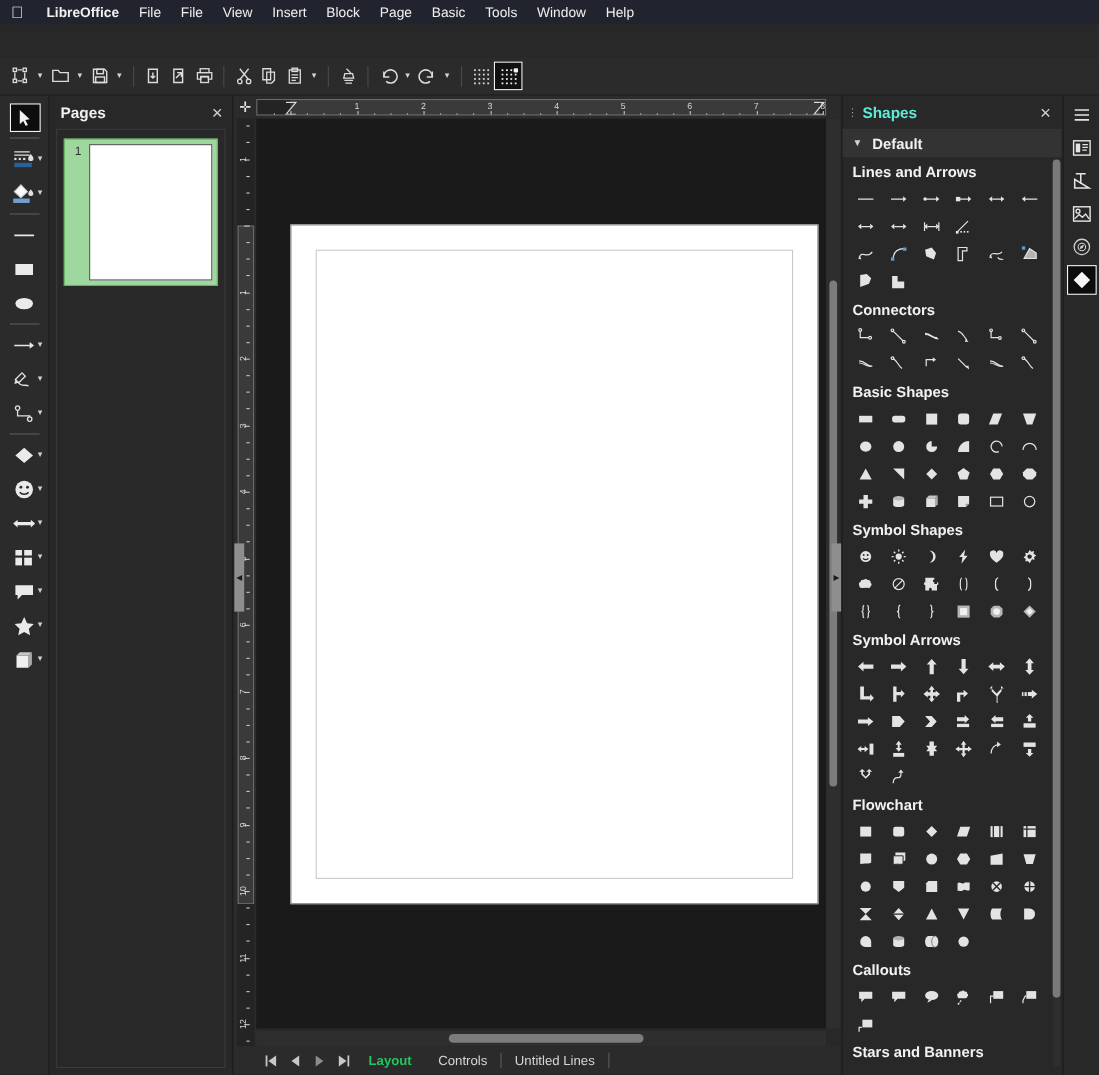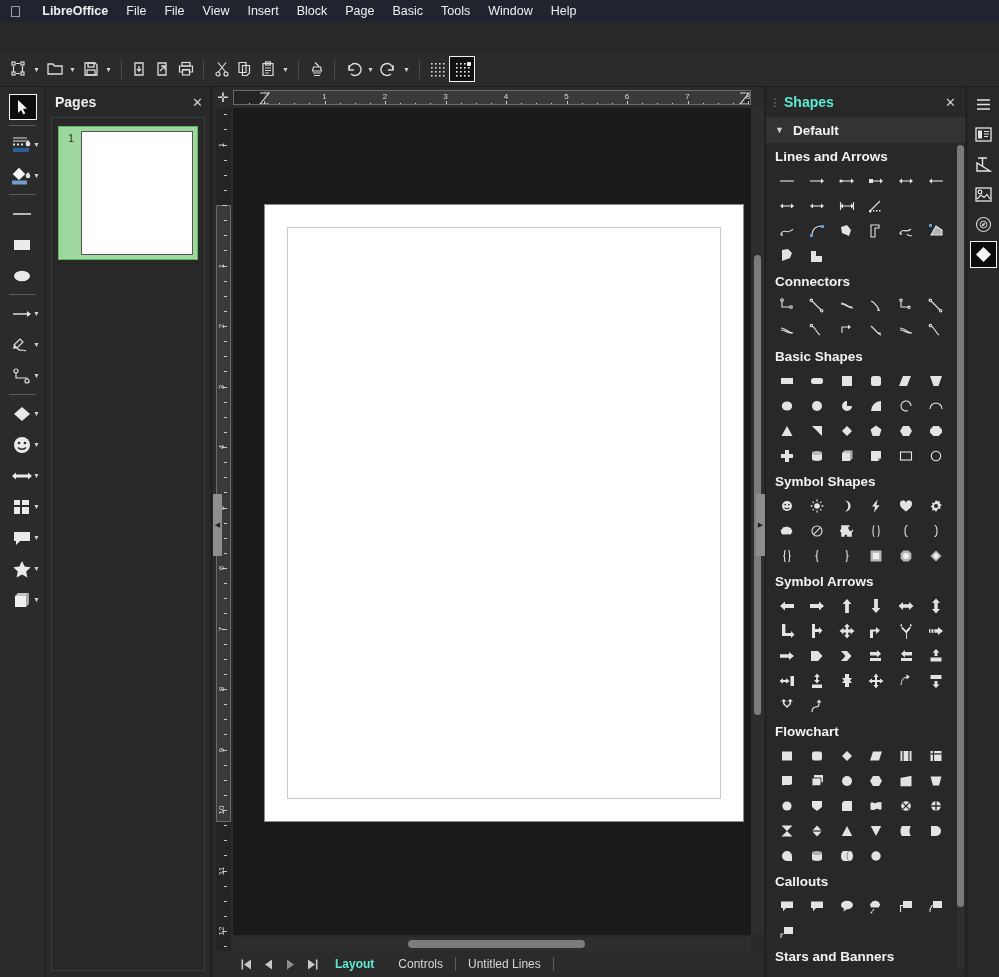--- a/index.html
+++ b/index.html
@@ -196,21 +196,21 @@
     position:absolute; left:0; bottom:0; width:551px; height:26px;
     background:#2b2b2b; display:flex; align-items:center; padding-left:22px; gap:0;
   }
   .nav-btn {
     width:22px; height:22px; display:flex; align-items:center; justify-content:center;
     color:#c8c8c8;
   }
   .layer-tab {
     font-size:12px; color:#d6d6d6; padding:0 12px; height:26px; line-height:26px;
   }
-  .layer-tab.active { font-weight:bold; color:#5eead4; }
+  .layer-tab.active { font-weight:bold; color:#22c55e; }
   .layer-sep { width:1px; height:14px; background:#5c5c5c; }
 
   
   .shapes-deck {
     position:absolute; left:765px; top:87px; width:200px; height:890px;
     background:#282828; border-left:1px solid #1b1b1b;
   }
   .deck-head { height:30px; display:flex; align-items:center; padding:0 6px 0 4px; }
   .grip { width:10px; color:#9a9a9a; font-size:10px; line-height:9px; text-align:center; letter-spacing:0; }
   .deck-title { font-size:14px; font-weight:bold; color:#5eead4; flex:1; padding-left:4px; }

